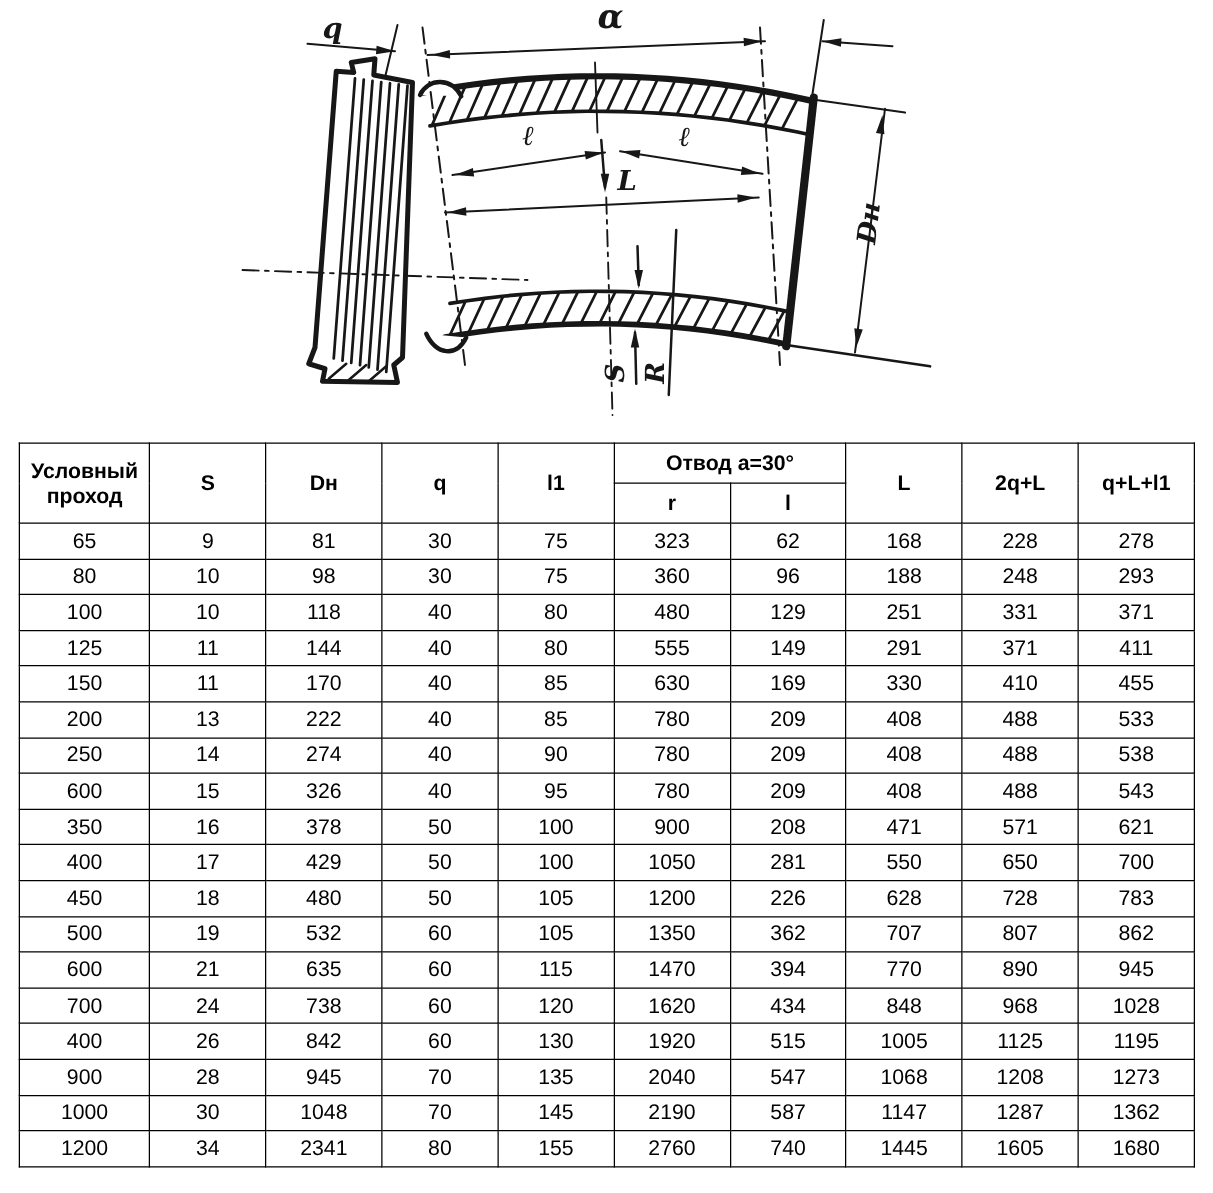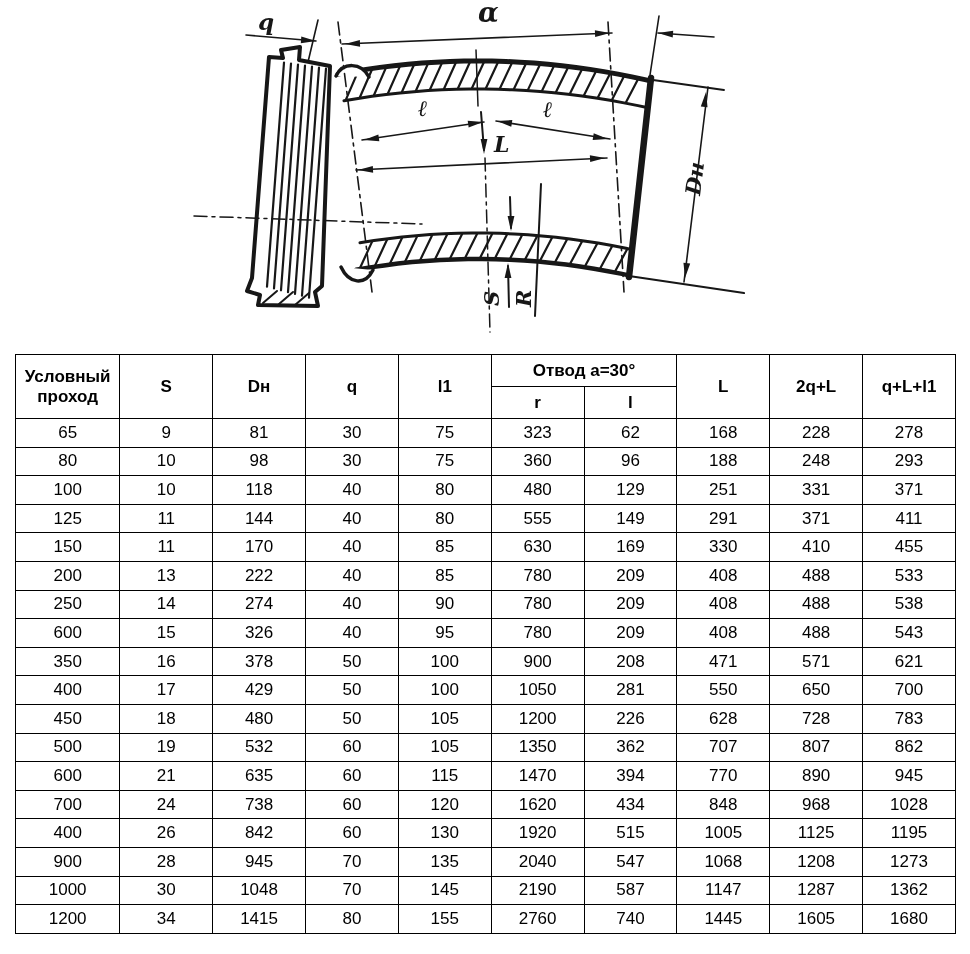--- a/index.html
+++ b/index.html
@@ -357,21 +357,21 @@
           <td>145</td>
           <td>2190</td>
           <td>587</td>
           <td>1147</td>
           <td>1287</td>
           <td>1362</td>
         </tr>
         <tr>
           <td>1200</td>
           <td>34</td>
-          <td>1415</td>
+          <td>2341</td>
           <td>80</td>
           <td>155</td>
           <td>2760</td>
           <td>740</td>
           <td>1445</td>
           <td>1605</td>
           <td>1680</td>
         </tr>
       </tbody>
   </table>

